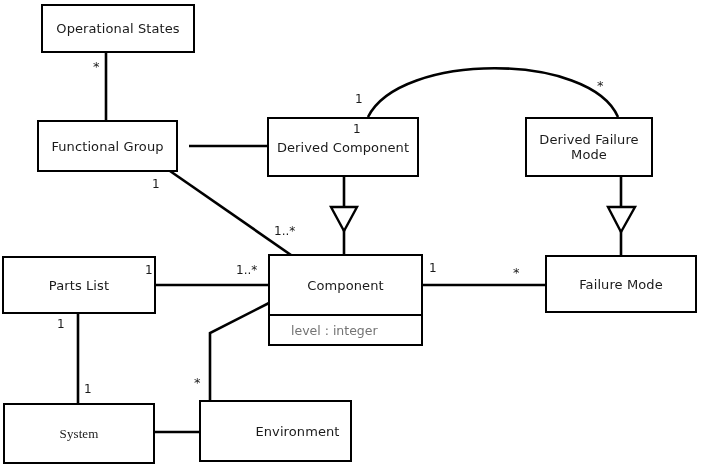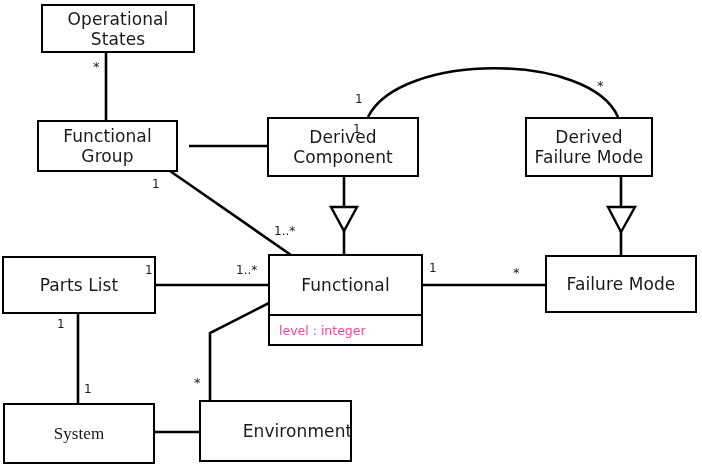--- a/index.html
+++ b/index.html
@@ -29,33 +29,33 @@
     background: #ffffff;
     display: flex;
     flex-direction: column;
     z-index: 2;
   }
   .uml-name {
     flex: 1 1 auto;
     display: flex;
     align-items: center;
     justify-content: center;
-    font-size: 17px;
+    font-size: 13px;
     color: #1a1a1a;
     letter-spacing: 0.1px;
     text-align: center;
     padding: 0 4px;
   }
   .uml-compartment {
     border-top: 2px solid #000000;
     display: flex;
     align-items: center;
     font-size: 12.5px;
-    color: #ec4899;
-    padding-left: 9px;
+    color: #737373;
+    padding-left: 21px;
     height: 30px;
     box-sizing: border-box;
   }
   .mult {
     position: absolute;
     font-size: 12px;
     color: #1a1a1a;
     z-index: 3;
     white-space: nowrap;
     line-height: 1;
@@ -110,21 +110,21 @@
 
   <div class="uml-class" style="left:525px; top:117px; width:128px; height:60px;">
     <div class="uml-name">Derived Failure Mode</div>
   </div>
 
   <div class="uml-class" style="left:2px; top:256px; width:154px; height:58px;">
     <div class="uml-name">Parts List</div>
   </div>
 
   <div class="uml-class" style="left:268px; top:254px; width:155px; height:92px;">
-    <div class="uml-name">Functional</div>
+    <div class="uml-name">Component</div>
     <div class="uml-compartment">level : integer</div>
   </div>
 
   <div class="uml-class" style="left:545px; top:255px; width:152px; height:58px;">
     <div class="uml-name">Failure Mode</div>
   </div>
 
   <div class="uml-class" style="left:3px; top:403px; width:152px; height:61px;font-family:Liberation Serif, serif;">
     <div class="uml-name">System</div>
   </div>

